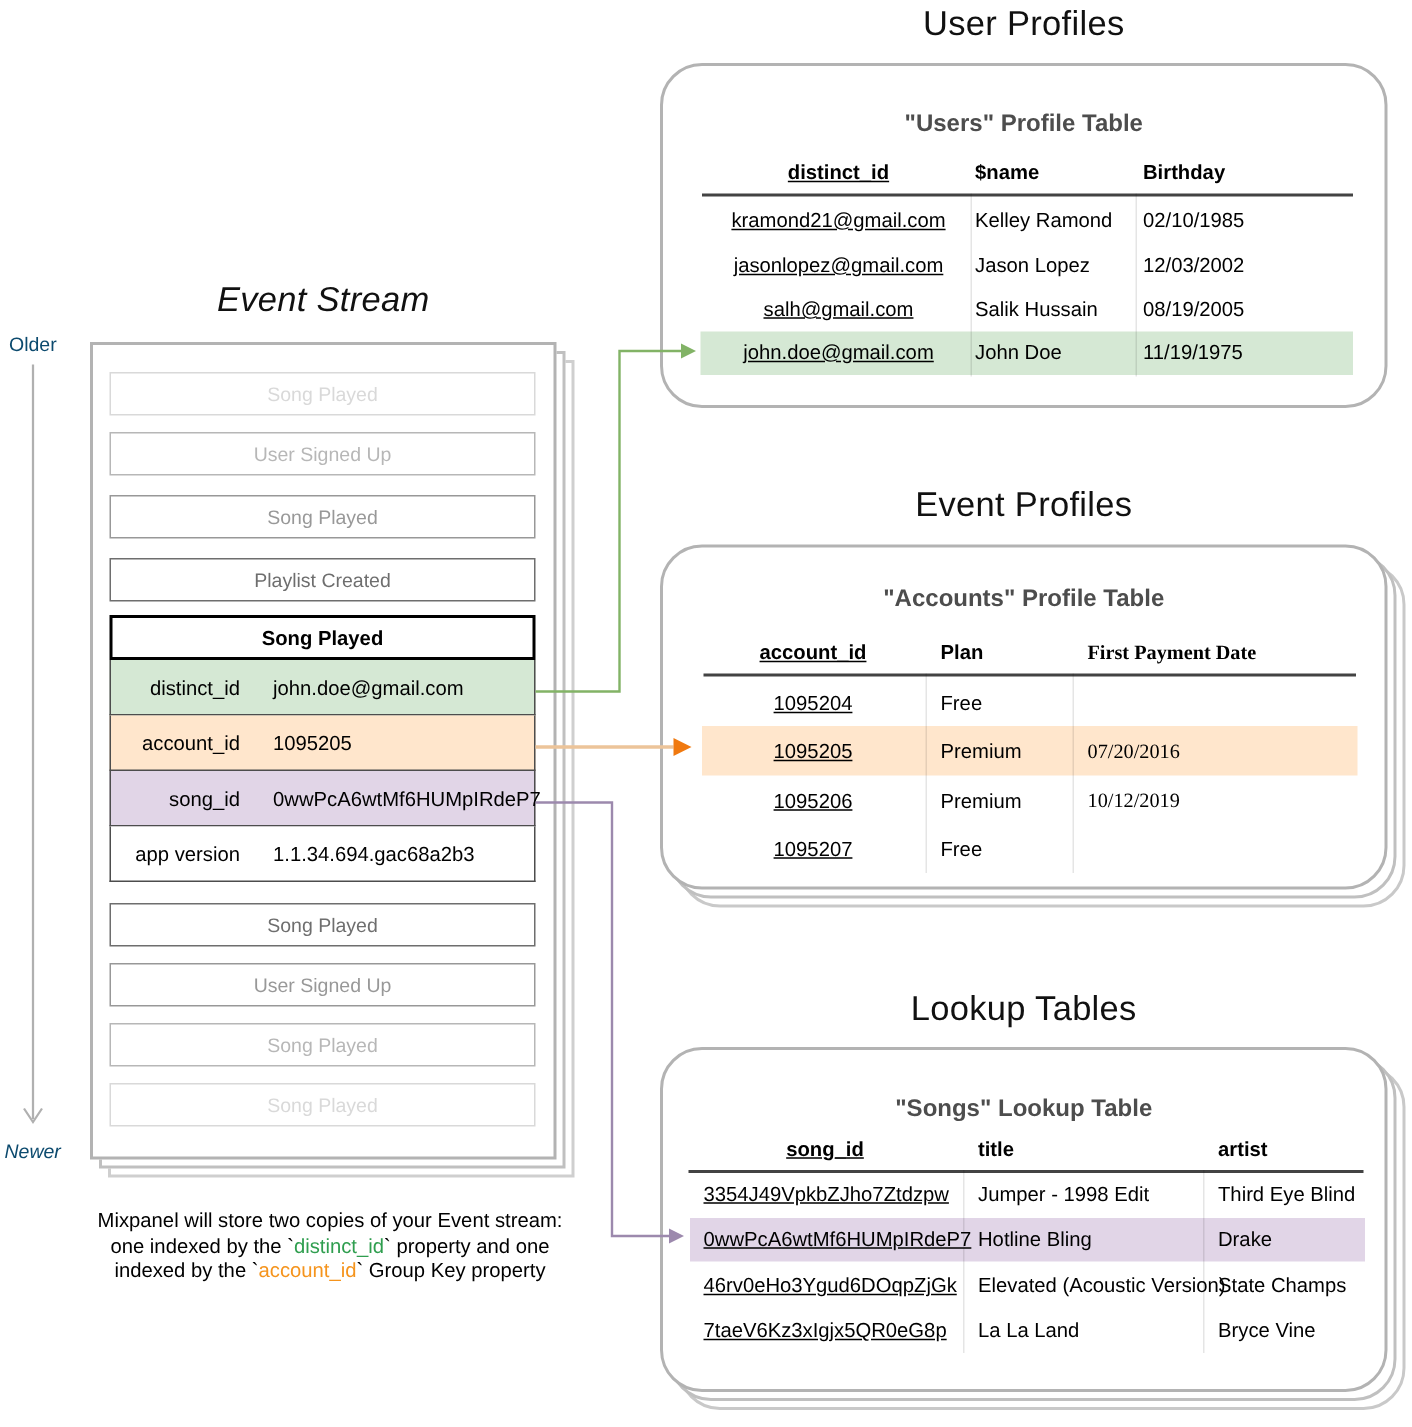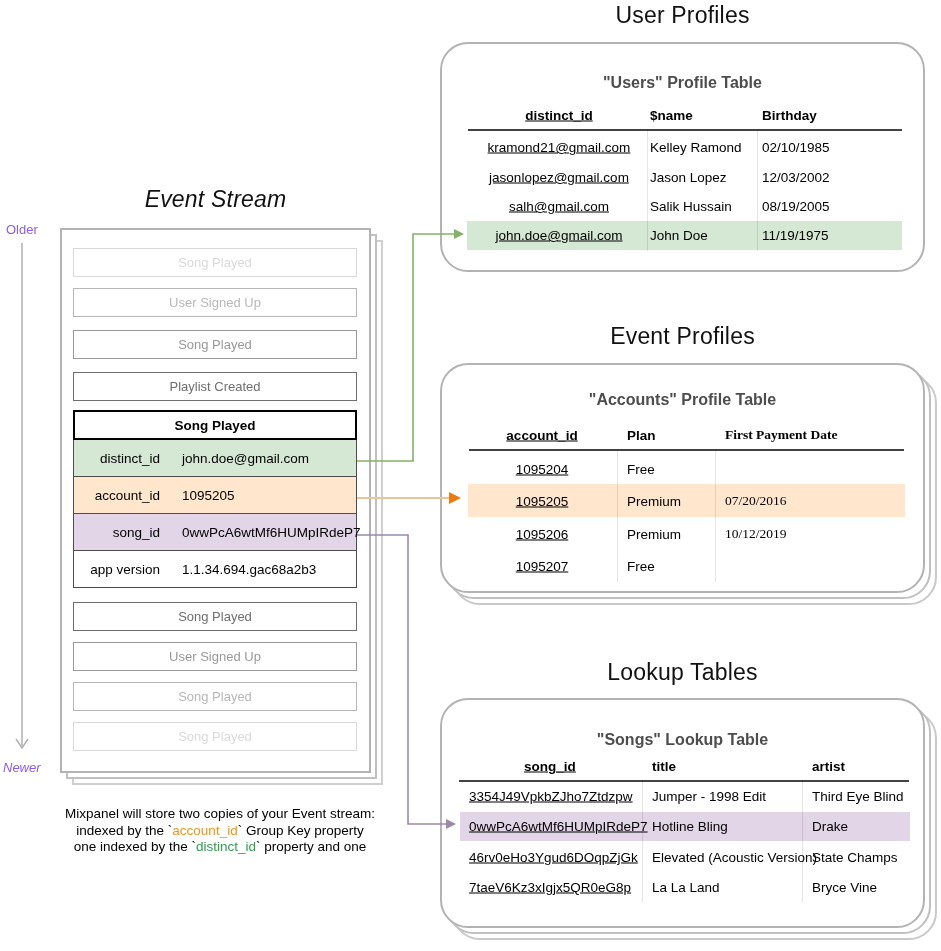--- a/index.html
+++ b/index.html
@@ -61,21 +61,21 @@
     align-items: center;
     font-size: 13.5px;
     background: #fff;
   }
   .fe-row .k { width: 86px; text-align: right; flex: 0 0 86px; }
   .fe-row .v { margin-left: 22px; white-space: nowrap; }
   .hl-green  { background: #d5e8d4; }
   .hl-orange { background: #ffe6cc; }
   .hl-purple { background: #e1d5e7; }
 
-  .axis-label { position: absolute; color: #8b5cf6; font-size: 13px; }
+  .axis-label { position: absolute; color: #0c4a6e; font-size: 13px; }
 
   
   .card, .card-stack {
     position: absolute;
     left: 440px;
     width: 485px;
     height: 230px;
     background: #fff;
     border-radius: 28px;
   }
@@ -289,22 +289,22 @@
   </div>
   <div class="trow" style="top:172px;">
     <span class="cell c1 idcell">7taeV6Kz3xIgjx5QR0eG8p</span>
     <span class="cell c2">La La Land</span>
     <span class="cell c3">Bryce Vine</span>
   </div>
 </div>
 
 <div class="caption">
   <div>Mixpanel will store two copies of your Event stream:</div>
+  <div><span>one indexed by the `</span><span class="code-green">distinct_id</span><span>` property and one</span></div>
   <div><span>indexed by the `</span><span class="code-orange">account_id</span><span>` Group Key property</span></div>
-  <div><span>one indexed by the `</span><span class="code-green">distinct_id</span><span>` property and one</span></div>
 </div>
 
 <svg id="overlay" viewBox="0 0 941 951" xmlns="http://www.w3.org/2000/svg">
 
   <g stroke="#b0b0b0" stroke-width="1.5" fill="none">
     <line x1="22" y1="243" x2="22" y2="746"></line>
     <polyline points="16,739 22,748 28,739"></polyline>
   </g>
 
   <g>

